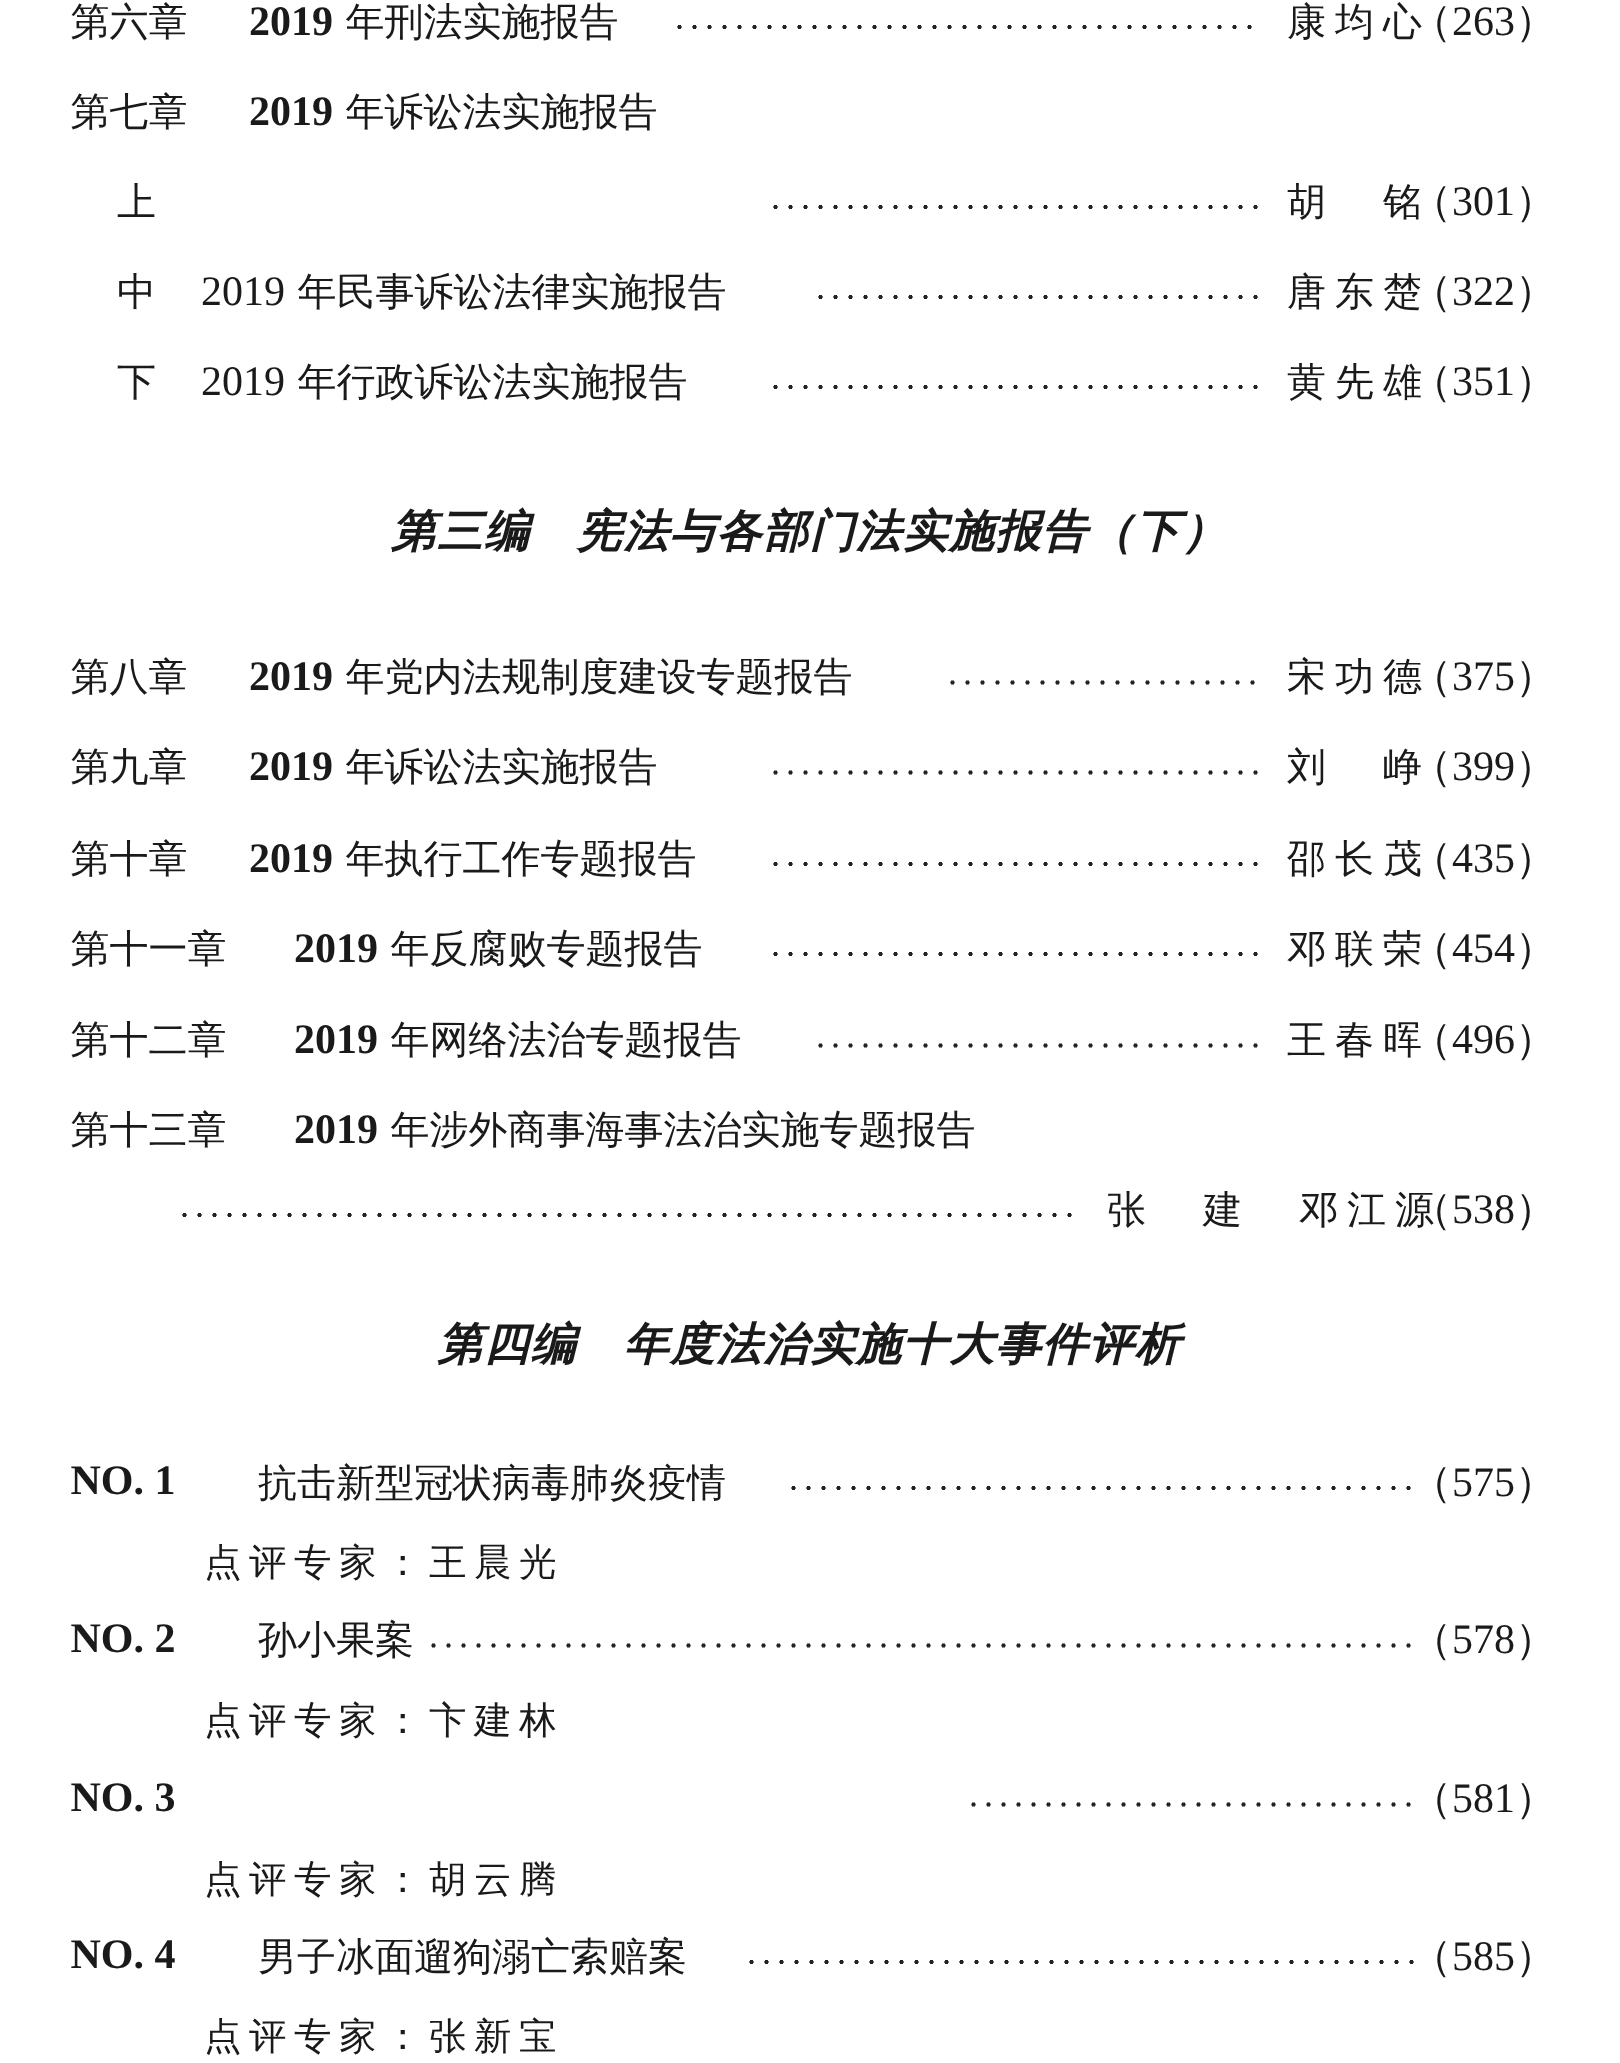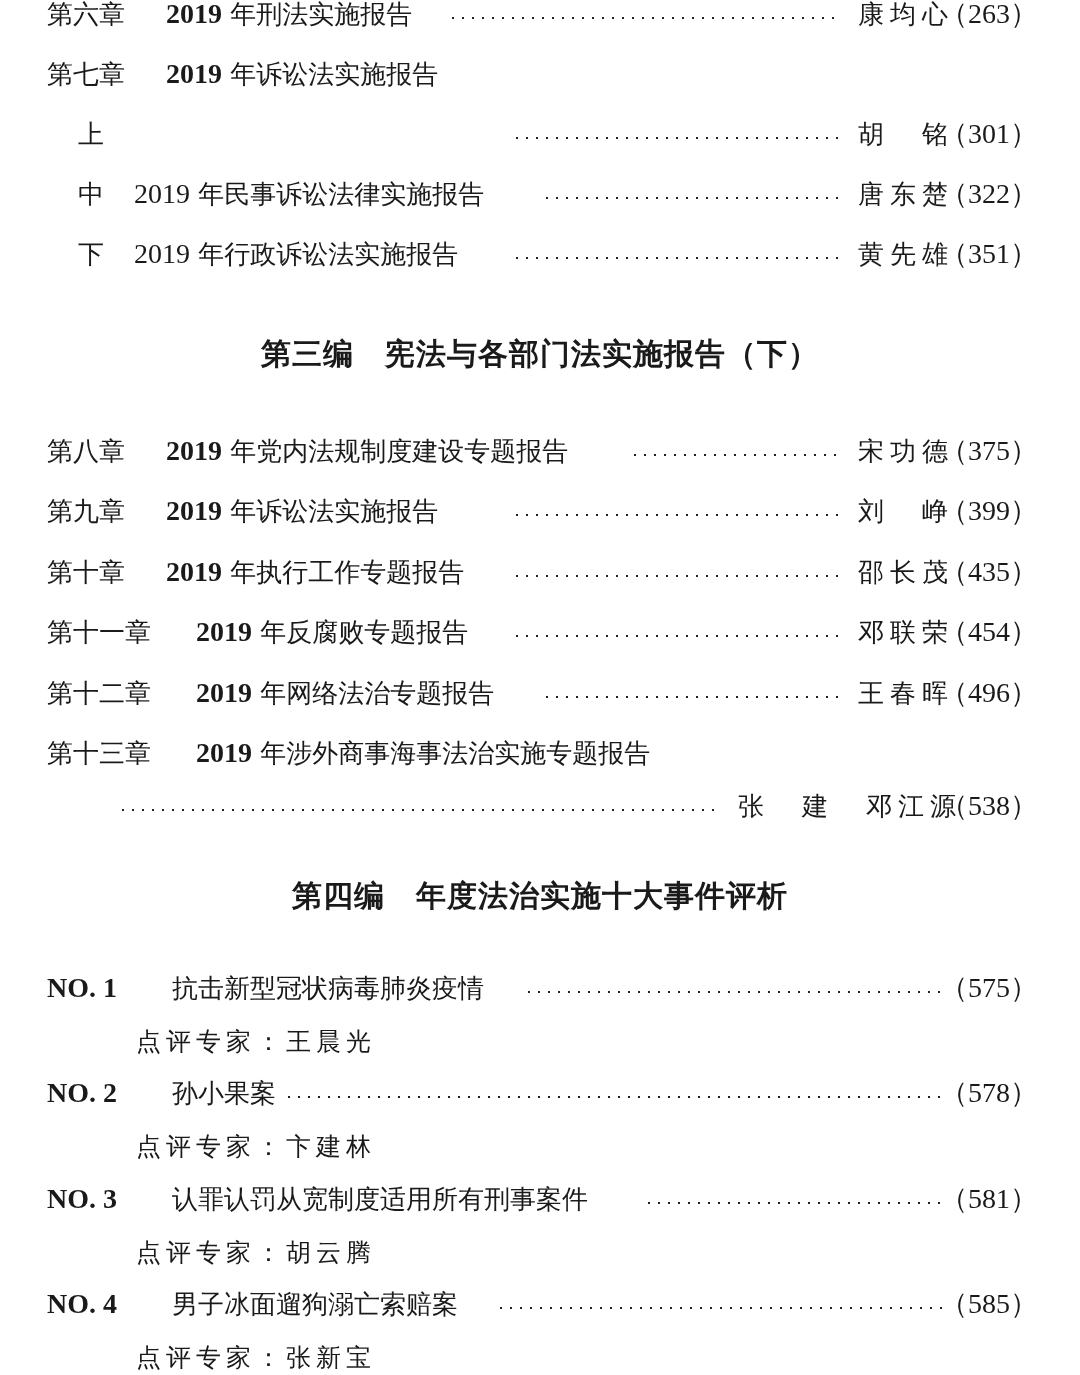--- a/index.html
+++ b/index.html
@@ -22,20 +22,21 @@
     background-image: radial-gradient(circle, #222 1.3px, transparent 1.5px);
     background-size: 10px 4px; background-repeat: repeat-x;
   }
   .author { position: absolute; left: 858px; font-size: 26px; letter-spacing: 6px; }
   .page { position: absolute; right: 42px; font-family: "Liberation Serif", serif; font-size: 28px; }
   .sub-mark { position: absolute; left: 78px; font-size: 26px; }
   .part-title {
     position: absolute; left: 0; width: 1080px; text-align: center;
     font-size: 30px; font-weight: bold; letter-spacing: 1px;
     font-family: "DejaVu Serif", "Liberation Serif", serif;
+    font-style: italic;
   }
   .no { position: absolute; left: 47px; font-family: "Liberation Serif", serif; font-weight: bold; font-size: 28px; }
   .event-title { position: absolute; left: 152px; font-family: "DejaVu Sans", "Liberation Sans", sans-serif; font-size: 26px; margin-left: 20px; }
   .expert { position: absolute; left: 136px; font-size: 25px; letter-spacing: 5px; }
 </style>
 </head>
 <body>
 
 <div class="row" style="top:-6px">
   <span class="chap">第六章</span>
@@ -135,21 +136,20 @@
   <span class="event-title">孙小果案</span>
   <span class="leader" style="left:284px; width:660px"></span>
   <span class="page">（578）</span>
 </div>
 <div class="row" style="top:1126px">
   <span class="expert">点评专家：卞建林</span>
 </div>
 
 <div class="row" style="top:1179px">
   <span class="no">NO. 3</span>
-  <span class="event-title">认罪认罚从宽制度适用所有刑事案件</span>
   <span class="leader" style="left:644px; width:300px"></span>
   <span class="page">（581）</span>
 </div>
 <div class="row" style="top:1232px">
   <span class="expert">点评专家：胡云腾</span>
 </div>
 
 <div class="row" style="top:1284px">
   <span class="no">NO. 4</span>
   <span class="event-title">男子冰面遛狗溺亡索赔案</span>

